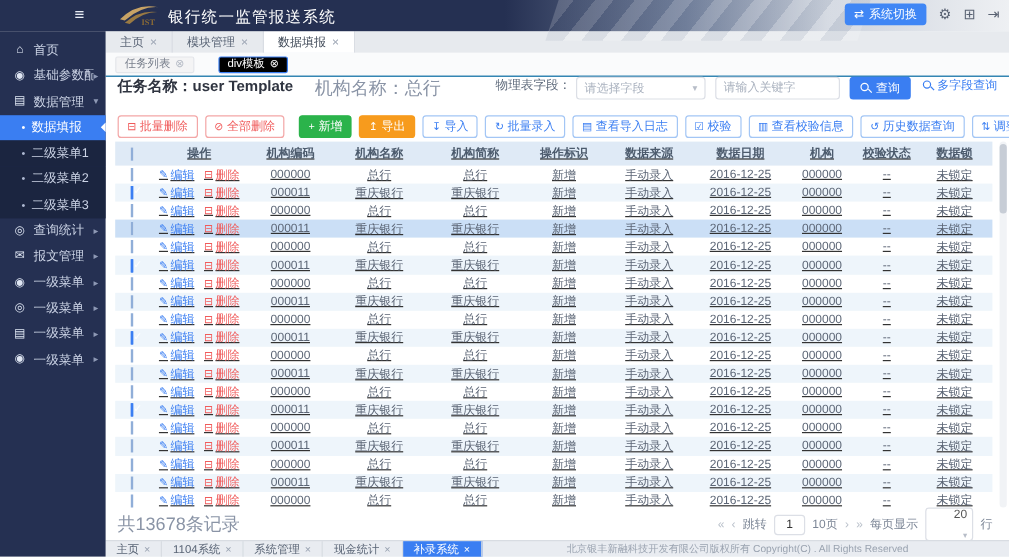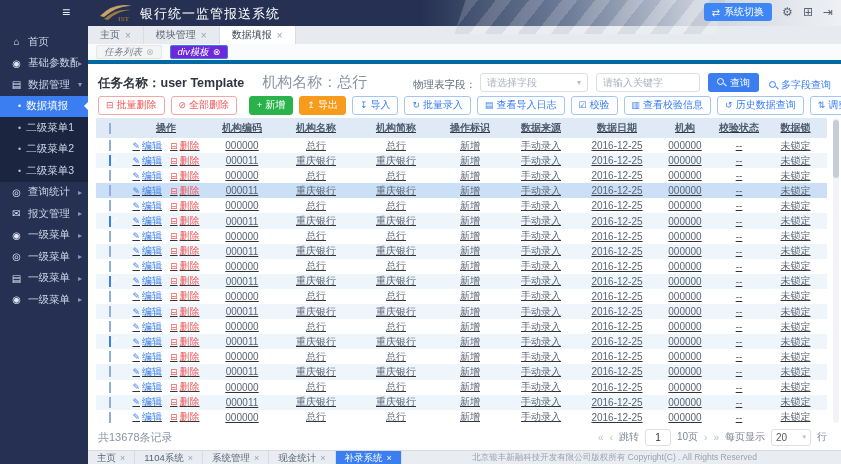--- a/index.html
+++ b/index.html
@@ -38,28 +38,28 @@
 
   
   .main { position:absolute; left:88px; top:26px; width:753px; height:438px; background:#fff; display:flex; flex-direction:column; }
 
   .tabbar { height:18px; background:#e7eaee; display:flex; align-items:stretch; flex:0 0 auto; }
   .ttab { display:flex; align-items:center; gap:5px; padding:0 12px; font-size:10px; color:#5a6576;
     border-right:1px solid #d9dde3; cursor:pointer; }
   .ttab.active { background:#fff; color:#404a58; }
   .ttab .x { color:#9aa3b2; font-size:10px; }
 
-  .chiprow { height:20px; background:#fafbfc; border-bottom:4px solid #0369a1; display:flex; align-items:center; gap:8px; padding:0 8px; flex:0 0 auto;font-style:italic; }
+  .chiprow { height:20px; background:#fafbfc; border-bottom:1px solid #0369a1; display:flex; align-items:center; gap:20px; padding:0 8px; flex:0 0 auto; }
   .chip { height:14px; display:flex; align-items:center; gap:4px; padding:0 7px; font-size:9.5px;
     border-radius:2px; background:#f4f4f5; border:1px solid #e4e6ea; color:#787f8c; cursor:pointer; }
   .chip .cx { font-size:9px; color:#b3b9c4; }
-  .chip.active { background:#6d28d9; border-color:#3a7ef2; color:#fff; }
+  .chip.active { background:#000000; border-color:#3a7ef2; color:#fff; }
   .chip.active .cx { color:#fff; }
 
-  .inforow { height:28px; display:flex; align-items:flex-end; padding:0 10px; flex:0 0 auto; }
+  .inforow { height:28px; display:flex; align-items:flex-start; padding:0 10px; flex:0 0 auto; }
   .task-name { font-size:12.5px; font-weight:bold; color:#2f3440; margin-right:18px; }
   .meta { font-size:15px; color:#8a94a6; margin-right:16px; }
   .inforow .spacer { flex:1; }
   .fld-label { font-size:10.5px; color:#5f6b7c; margin-right:4px; }
   .sel { width:108px; height:19px; border:1px solid #dcdfe6; border-radius:3px; background:#fff;
     display:flex; align-items:center; justify-content:space-between; padding:0 6px; color:#aab2bf; font-size:10px; cursor:pointer; margin-right:8px; }
   .sel .caret { font-size:8px; color:#b7bdc8; }
   .inp { width:104px; height:19px; border:1px solid #dcdfe6; border-radius:3px; padding:0 6px; font-size:10px; color:#333; margin-right:8px; font-family:inherit; }
   .inp::placeholder { color:#aab2bf; }
   .btn-query { height:19px; background:#3a7ef2; color:#fff; border:none; border-radius:3px; padding:0 9px;
@@ -95,26 +95,26 @@
   .lnk-edit { color:#3a7ef2; }
   .lnk-del { color:#f05b5b; }
   .lnk .lico { font-size:9px; }
   .cb { width:11px; height:11px; border:1px solid #90aed8; border-radius:2px; background:#fff; margin:0 auto; position:relative; cursor:pointer; }
   .cb.checked { background:#3a7ef2; border-color:#3a7ef2; }
   .cb.checked::after { content:"✓"; position:absolute; left:1px; top:-1px; color:#fff; font-size:9px; }
   .vscroll { position:absolute; right:2px; top:0; width:6px; height:305px; background:#f1f3f6; border-radius:3px; }
   .vthumb { position:absolute; top:2px; left:0; width:6px; height:58px; background:#c7cdd6; border-radius:3px; cursor:pointer; }
 
   .tfooter { height:25px; display:flex; align-items:center; padding:0 14px 0 10px; flex:0 0 auto; }
-  .total { color:#8a94a6; font-size:11px; }
+  .total { color:#8a94a6; font-size:15px; }
   .tfooter .spacer { flex:1; }
   .pg { display:flex; align-items:center; gap:6px; color:#7c8696; font-size:10px; }
   .pg .nav { color:#b9c0ca; font-size:10px; cursor:pointer; }
   .pg-input { width:26px; height:17px; border:1px solid #dcdfe6; border-radius:3px; text-align:center; font-size:10px; color:#333; font-family:inherit; }
-  .pg-sel { width:40px; height:17px; border:1px solid #dcdfe6; border-radius:3px; background:#fff; display:flex; align-items:center; justify-content:space-between; padding:0 4px; color:#555; cursor:pointer; }
+  .pg-sel { width:40px; height:28px; border:1px solid #dcdfe6; border-radius:3px; background:#fff; display:flex; align-items:flex-end; justify-content:space-between; padding:0 4px; color:#555; cursor:pointer;flex-direction:column; }
   .pg-sel .caret { font-size:7px; color:#b7bdc8; }
 
   
   .bottombar { margin-top:auto; height:16px; background:#e9ecf1; border-top:1px solid #d8dce2; display:flex; align-items:stretch; flex:0 0 auto; }
   .btab { display:flex; align-items:center; gap:4px; padding:0 9px; font-size:9.5px; color:#5a6576; border-right:1px solid #d8dce2; cursor:pointer; white-space:nowrap; }
   .btab .x { font-size:9px; color:#9aa3b2; }
   .btab.active { background:#3a7ef2; color:#fff; }
   .btab.active .x { color:#fff; }
   .copyright { margin-left:auto; margin-right:84px; align-self:center; font-size:8.5px; color:#9aa3b0; white-space:nowrap; }
 </style>

